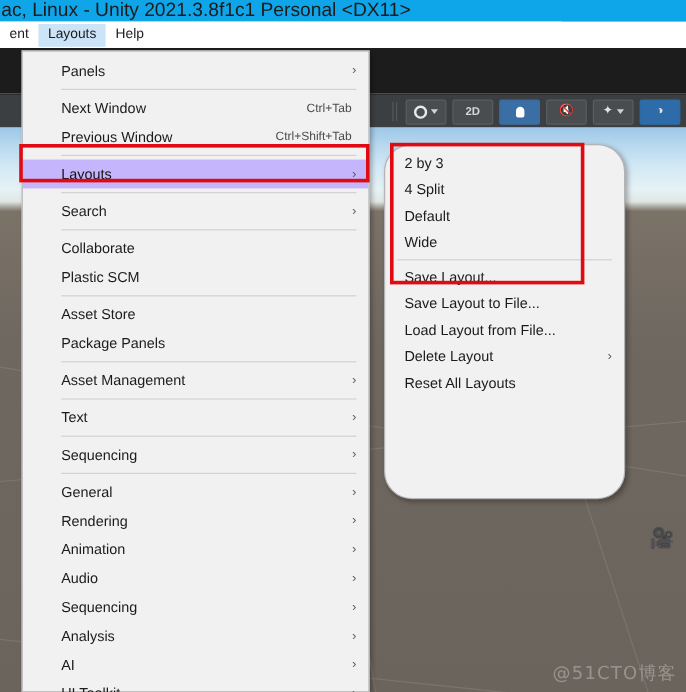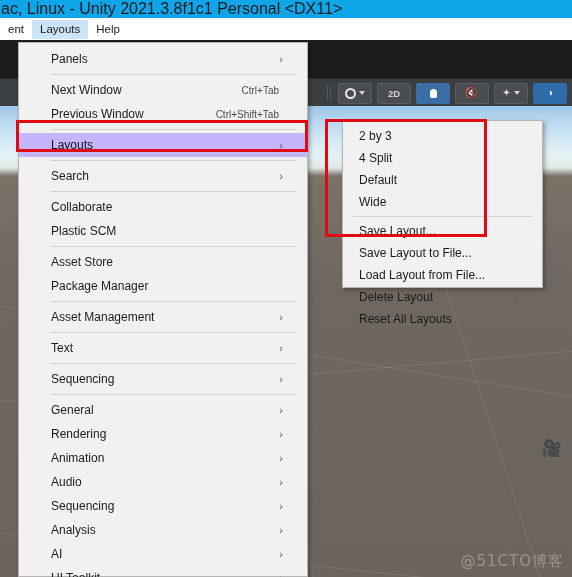--- a/index.html
+++ b/index.html
@@ -66,25 +66,25 @@
     margin-left:30px;
   }
 
   
   .menu-panel{
     position:absolute;background:#f1f1f1;border:1px solid #b4b4b4;
     box-shadow:2px 2px 4px rgba(0,0,0,0.30);
     font-size:12px;color:#1b1b1b;box-sizing:border-box;
   }
   #window-menu{left:18px;top:42px;width:290px;height:535px;padding:4px 0 3px 0;}
-  #layouts-submenu{left:342px;top:120px;width:201px;height:168px;padding:4px 0 3px 0;}
+  #layouts-submenu{left:320px;top:120px;width:201px;height:296px;padding:4px 0 3px 0;border-radius:23px;}
 
   .mi{
     position:relative;height:24px;display:flex;align-items:center;
-    padding:0 24px 0 32px;white-space:nowrap;box-sizing:border-box;gap:16px;
+    padding:0 10px 0 32px;white-space:nowrap;box-sizing:border-box;gap:16px;
   }
   .mi .label{flex:1;}
   .mi .shortcut{color:#4a4a4a;font-size:10px;padding-right:4px;}
   .mi .arrow{color:#5a5a5a;font-size:11px;line-height:11px;padding-left:8px;}
   .mi.selected{background:#c4b5fd;color:#111;}
   .sep{height:1px;background:#d2d2d2;margin:3px 10px 3px 32px;}
   .sep.sub{margin-left:10px;}
 
   #layouts-submenu .mi{padding-left:16px;height:22px;}
   #layouts-submenu .mi .arrow{padding-left:8px;}
@@ -172,21 +172,21 @@
         <span class="label">Collaborate</span>
       </div>
       <div class="mi">
         <span class="label">Plastic SCM</span>
       </div>
       <div class="sep"></div>
       <div class="mi">
         <span class="label">Asset Store</span>
       </div>
       <div class="mi">
-        <span class="label">Package Manager</span>
+        <span class="label">Package Panels</span>
       </div>
       <div class="sep"></div>
       <div class="mi">
         <span class="label">Asset Management</span>
         <span class="arrow">›</span>
       </div>
       <div class="sep"></div>
       <div class="mi">
         <span class="label">Text</span>
         <span class="arrow">›</span>

